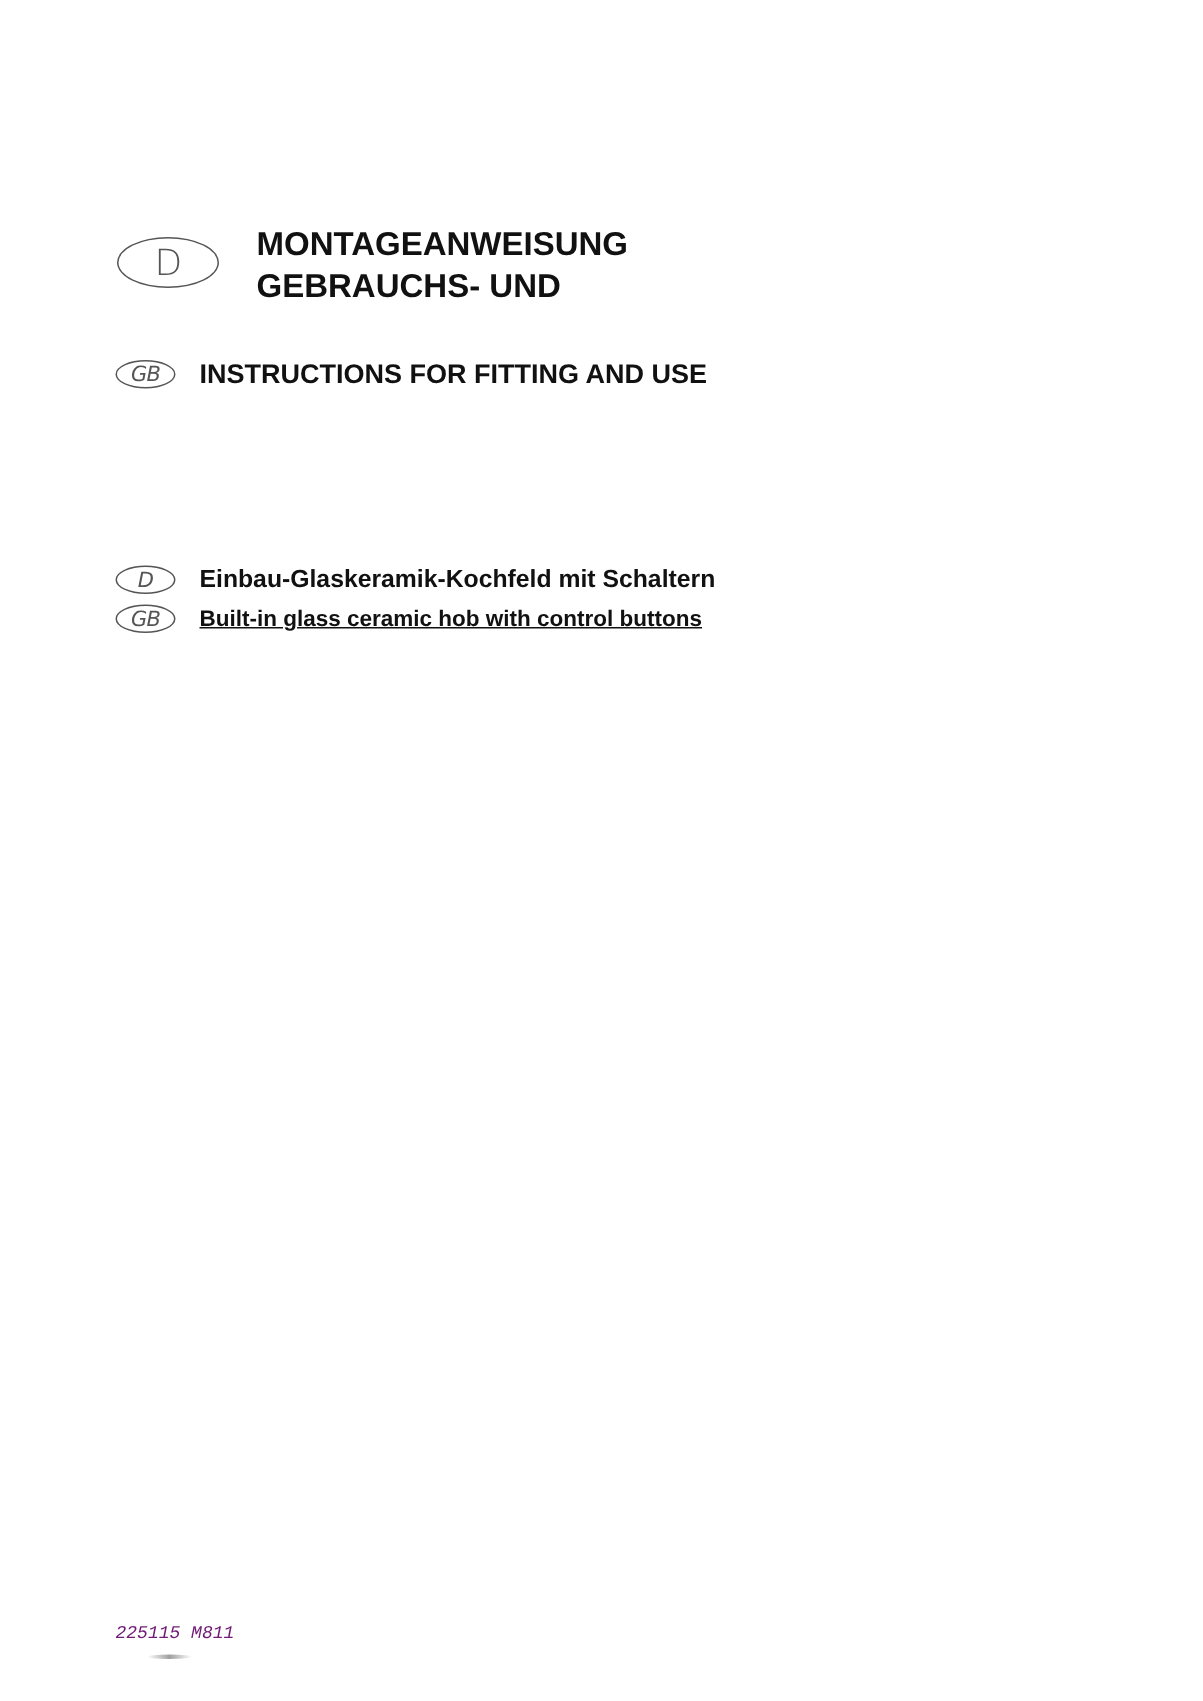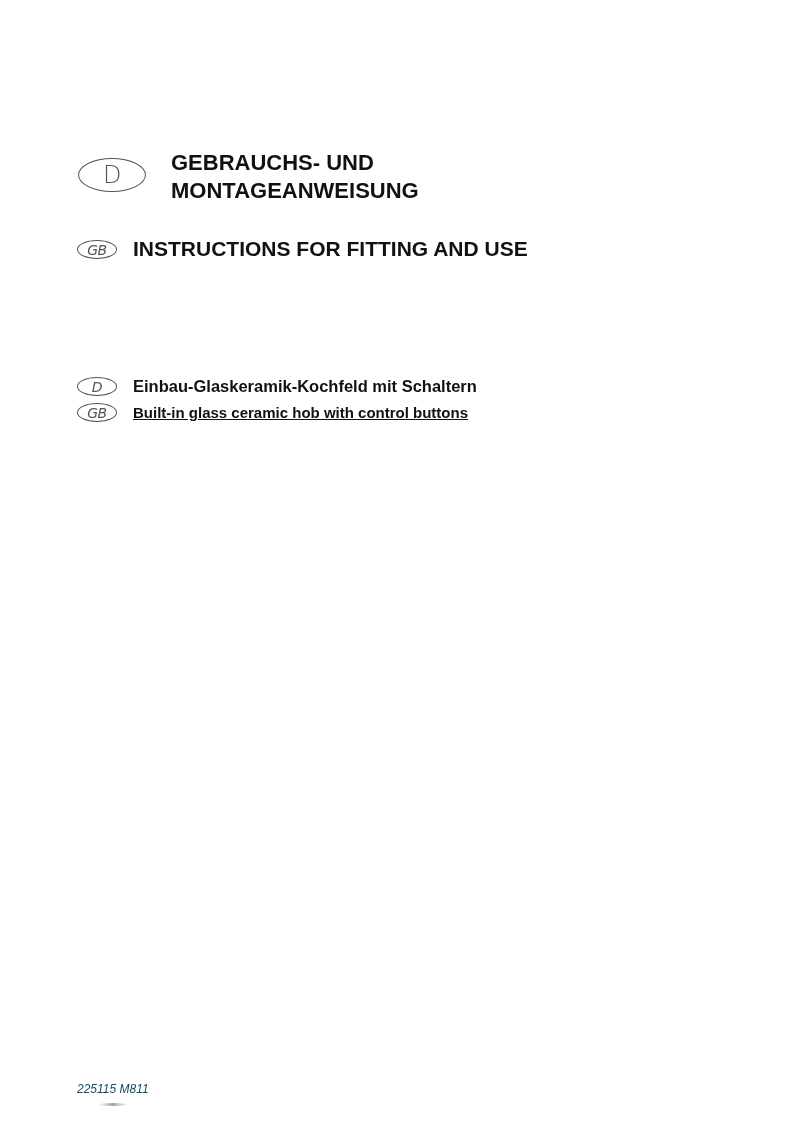--- a/index.html
+++ b/index.html
@@ -55,21 +55,21 @@
       line-height: 28px;
       margin: 0;
       letter-spacing: 0px;
     }
     .title-main span { display: block; }
 
     .title-gb {
       position: absolute;
       left: 133px;
       top: 239px;
-      font-size: 21px;
+      font-size: 18px;
       font-weight: bold;
       margin: 0;
       line-height: 20px;
     }
     .product-d {
       position: absolute;
       left: 133px;
       top: 376px;
       font-size: 16.5px;
       font-weight: bold;
@@ -86,42 +86,43 @@
       line-height: 19px;
       text-decoration: underline;
     }
     .doc-code {
       position: absolute;
       left: 77px;
       top: 1082px;
       font-size: 12px;
       font-style: italic;
       margin: 0;
-      color: #0c4a6e;
+      color: #701a75;
+      font-family: Liberation Mono, monospace;
     }
     .footer-mark {
       position: absolute;
       left: 98px;
       top: 1103px;
       width: 30px;
       height: 3px;
       border-radius: 50%;
       background: linear-gradient(to right, #ffffff, #777777, #ffffff);
       opacity: 0.7;
     }
   </style>
 </head>
 <body>
 
 <div class="badge badge-large">
   <span>D</span>
 </div>
 <h1 class="title-main">
+  <span>MONTAGEANWEISUNG</span>
   <span>GEBRAUCHS- UND</span>
-  <span>MONTAGEANWEISUNG</span>
 </h1>
 
 <div class="badge badge-small badge-gb-1">
   <span>GB</span>
 </div>
 <h2 class="title-gb">INSTRUCTIONS FOR FITTING AND USE</h2>
 
 <div class="badge badge-small badge-d-2">
   <span>D</span>
 </div>

